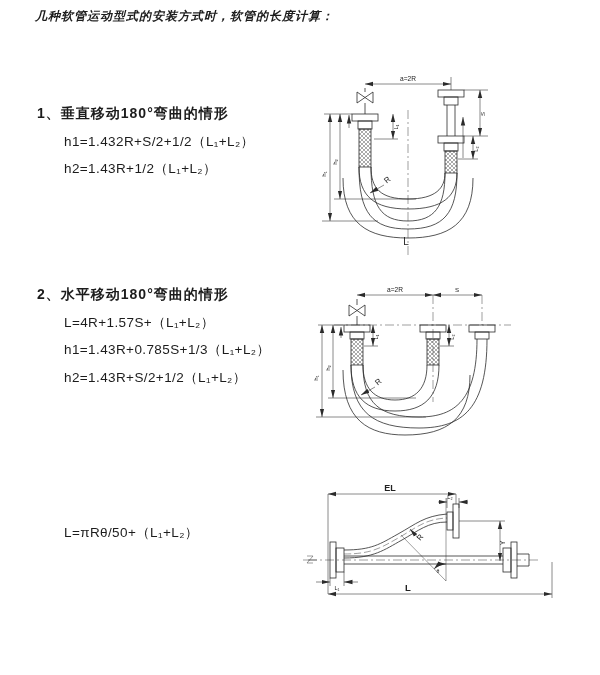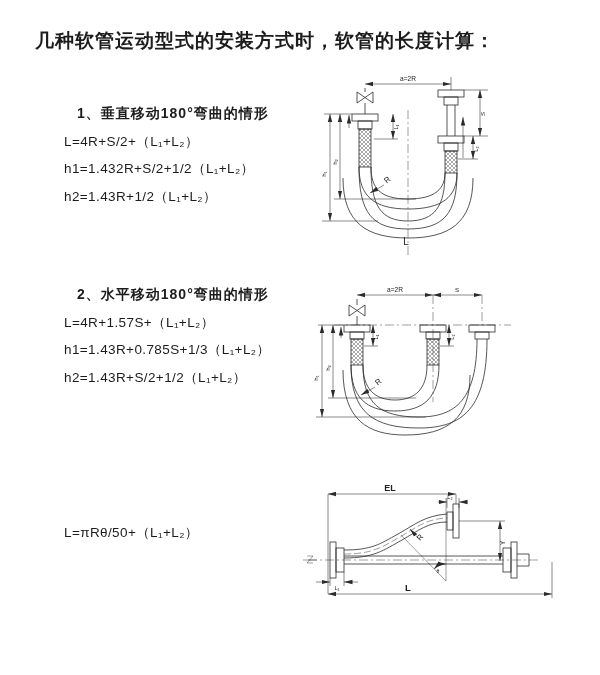--- a/index.html
+++ b/index.html
@@ -5,25 +5,25 @@
   html,body{margin:0;padding:0;background:#e8e8e8;}
   .page{
     position:relative;
     width:600px;height:675px;
     background:#ffffff;
     font-family:"Liberation Sans",sans-serif;
     color:#1c1c1c;
     overflow:hidden;
   }
   .title{
-    position:absolute;left:35px;top:28px;
-    font-size:19px;font-weight:bold;letter-spacing:1px;
+    position:absolute;left:35px;top:8px;
+    font-size:12px;font-weight:bold;letter-spacing:1px;font-style:italic;
   }
   .section{position:absolute;left:37px;}
-  .section .heading{font-size:14px;font-weight:bold;letter-spacing:1px;white-space:nowrap;margin-left:40px;}
+  .section .heading{font-size:14px;font-weight:bold;letter-spacing:1px;white-space:nowrap;}
   .section .formula{
     margin-left:27px;margin-top:9.5px;
     font-size:13.5px;font-weight:500;letter-spacing:.4px;white-space:nowrap;
   }
   .diagram{position:absolute;}
   svg{display:block;}
   svg text{
     font-family:"Liberation Sans",sans-serif;
     fill:#222;
   }
@@ -34,21 +34,20 @@
 </style>
 </head>
 <body>
 
 <div class="page">
 
   <div class="title">几种软管运动型式的安装方式时，软管的长度计算：</div>
 
   <div class="section" style="top:105px">
     <div class="heading">1、垂直移动180°弯曲的情形</div>
-    <div class="formula">L=4R+S/2+（L₁+L₂）</div>
     <div class="formula">h1=1.432R+S/2+1/2（L₁+L₂）</div>
     <div class="formula">h2=1.43R+1/2（L₁+L₂）</div>
   </div>
 
   <div class="section" style="top:286px">
     <div class="heading">2、水平移动180°弯曲的情形</div>
     <div class="formula">L=4R+1.57S+（L₁+L₂）</div>
     <div class="formula">h1=1.43R+0.785S+1/3（L₁+L₂）</div>
     <div class="formula">h2=1.43R+S/2+1/2（L₁+L₂）</div>
   </div>

